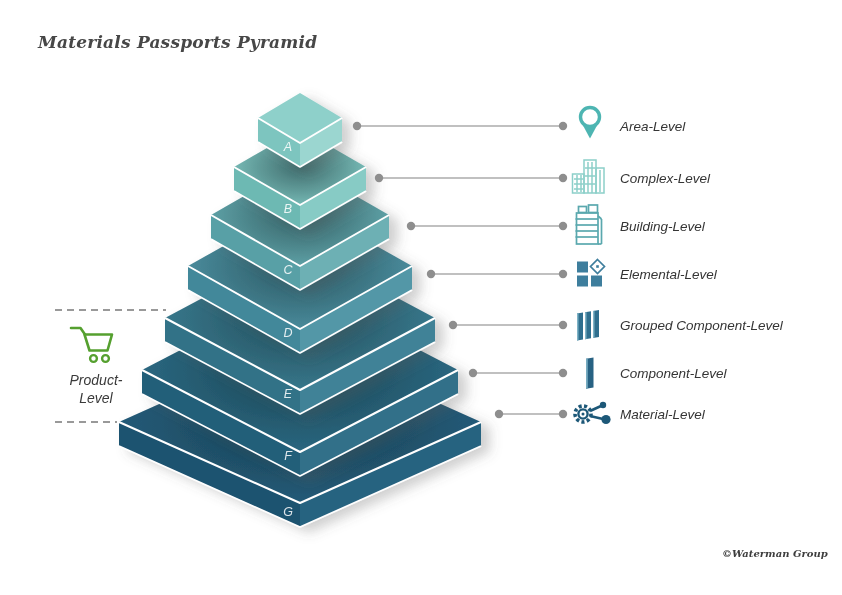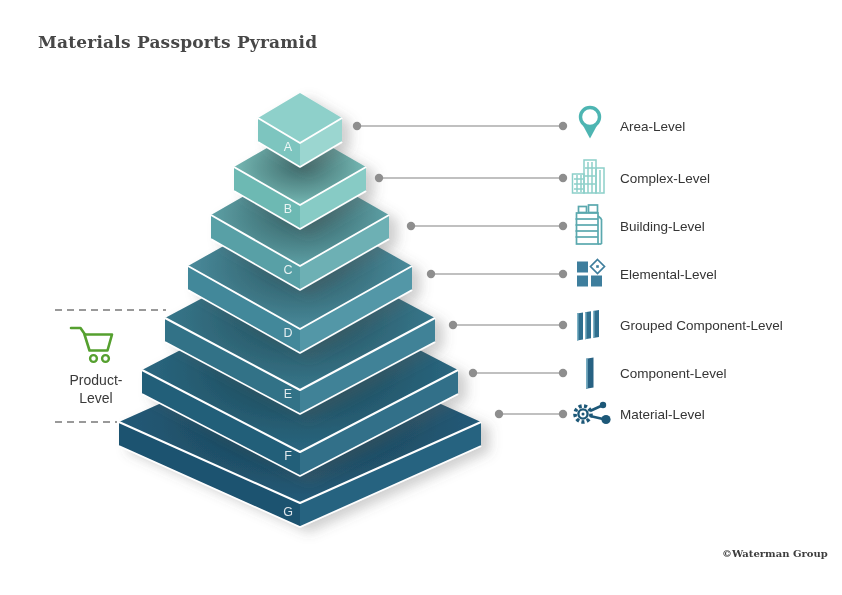--- a/index.html
+++ b/index.html
@@ -1,17 +1,17 @@
 <!DOCTYPE html>
 <html><head>
 <meta charset="utf-8">
 <style>
   html,body{margin:0;padding:0;background:#ffffff;}
   .page{position:relative;width:842px;height:595px;background:#fff;overflow:hidden;
-        font-family:"Liberation Sans",sans-serif;}
+        font-family:"Liberation Sans",sans-serif;font-style:italic;}
   svg text{font-family:"Liberation Sans",sans-serif;}
   svg .serif{font-family:"DejaVu Serif","Liberation Serif",serif;}
 </style>
 </head>
 <body>
 
 <div class="page">
 <svg width="842" height="595" viewBox="0 0 842 595" xmlns="http://www.w3.org/2000/svg">
 
   <defs>

